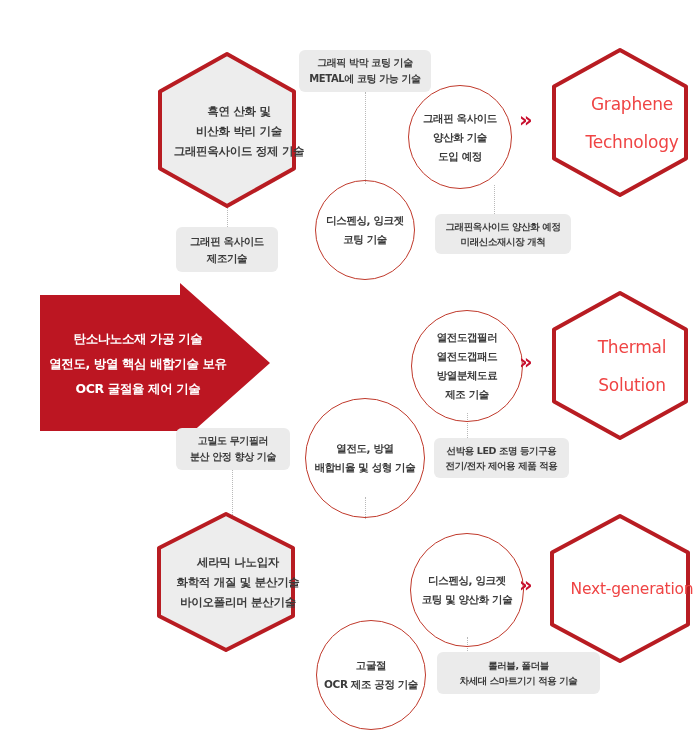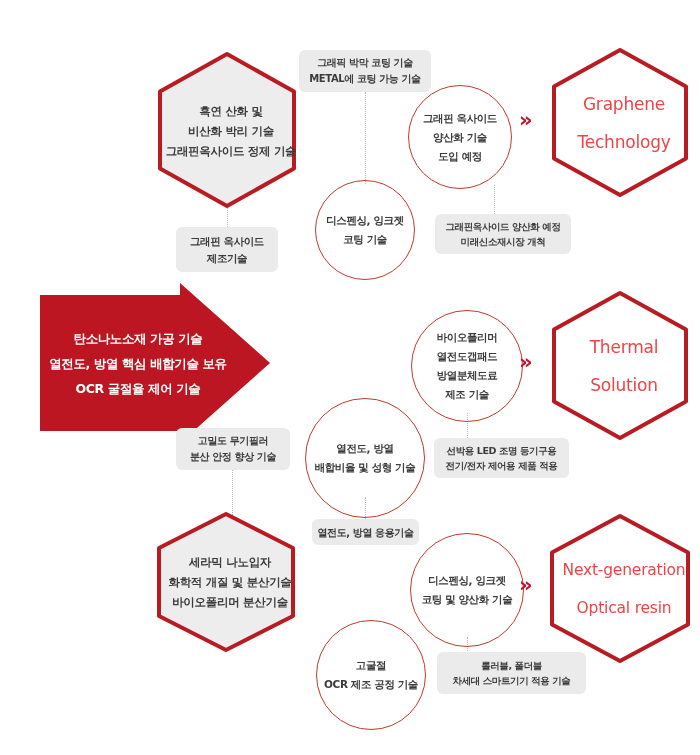--- a/index.html
+++ b/index.html
@@ -21,21 +21,21 @@
   }
   .abs { position: absolute; }
 
   
   .hex-wrap {
     position: absolute;
   }
   .hex-wrap svg { display: block; }
   .hex-label {
     position: absolute;
-    left: 4px; top: 0;
+    left: 12px; top: 0;
     width: 100%;
     height: 100%;
     display: flex;
     flex-direction: column;
     align-items: center;
     justify-content: center;
     text-align: center;
     pointer-events: none;
   }
   .hex-label .line { display: block; }
@@ -213,21 +213,21 @@
     <span class="line">고밀도 무기필러</span>
     <span class="line">분산 안정 향상 기술</span>
   </div>
 
   <div class="circle" style="left:305px; top:398px; width:120px; height:120px; font-size:10.5px; line-height:19px;">
     <span class="line">열전도, 방열</span>
     <span class="line">배합비율 및 성형 기술</span>
   </div>
 
   <div class="circle" style="left:411px; top:310px; width:112px; height:112px; font-size:10.5px; line-height:19px;">
-    <span class="line">바이오폴리머</span>
+    <span class="line">열전도갭필러</span>
     <span class="line">열전도갭패드</span>
     <span class="line">방열분체도료</span>
     <span class="line">제조 기술</span>
   </div>
 
   <div class="note" style="left:434px; top:438px; width:135px; height:40px; font-size:9.5px; line-height:15px;">
     <span class="line">선박용 LED 조명 등기구용</span>
     <span class="line">전기/전자 제어용 제품 적용</span>
   </div>
 
@@ -249,44 +249,40 @@
       <polygon points="76,6 143,40 143,108 76,142 9,108 9,40" fill="none" stroke="#b81c22" stroke-width="4" stroke-linejoin="round"></polygon>
     </svg>
     <div class="hex-label">
 
       <span class="line">세라믹 나노입자</span>
       <span class="line">화학적 개질 및 분산기술</span>
       <span class="line">바이오폴리머 분산기술</span>
     </div>
   </div>
 
-  <div class="note" style="left:312px; top:519px; width:107px; height:26px; font-size:10px; line-height:15px;">
-    <span class="line">열전도, 방열 응용기술</span>
-  </div>
 
   <div class="circle" style="left:316px; top:620px; width:110px; height:110px; font-size:10.5px; line-height:19px;">
     <span class="line">고굴절</span>
     <span class="line">OCR 제조 공정 기술</span>
   </div>
 
   <div class="circle" style="left:410px; top:533px; width:114px; height:114px; font-size:10.5px; line-height:19px;">
     <span class="line">디스펜싱, 잉크젯</span>
     <span class="line">코팅 및 양산화 기술</span>
   </div>
 
-  <div class="note" style="left:437px; top:652px; width:149px; height:42px; font-size:9.5px; line-height:15px;">
+  <div class="note" style="left:437px; top:652px; width:163px; height:42px; font-size:9.5px; line-height:15px;">
     <span class="line">롤러블, 폴더블</span>
     <span class="line">차세대 스마트기기 적용 기술</span>
   </div>
 
   <div class="chev" style="left:519px; top:575px;">»</div>
 
   <div class="hex-wrap hex-right" style="left:540px; top:511px; width:160px; height:155px;">
     <svg width="160" height="155" viewBox="0 0 160 155">
       <polygon points="80,5 148,41.5 148,113.5 80,150 12,113.5 12,41.5" fill="none" stroke="#b81c22" stroke-width="4" stroke-linejoin="round"></polygon>
     </svg>
     <div class="hex-label" style="font-size:15.5px;">
       <span class="line">Next-generation</span>
-      <span class="line">Optical resin</span>
     </div>
   </div>
 
 </div>
 
 </body></html>

